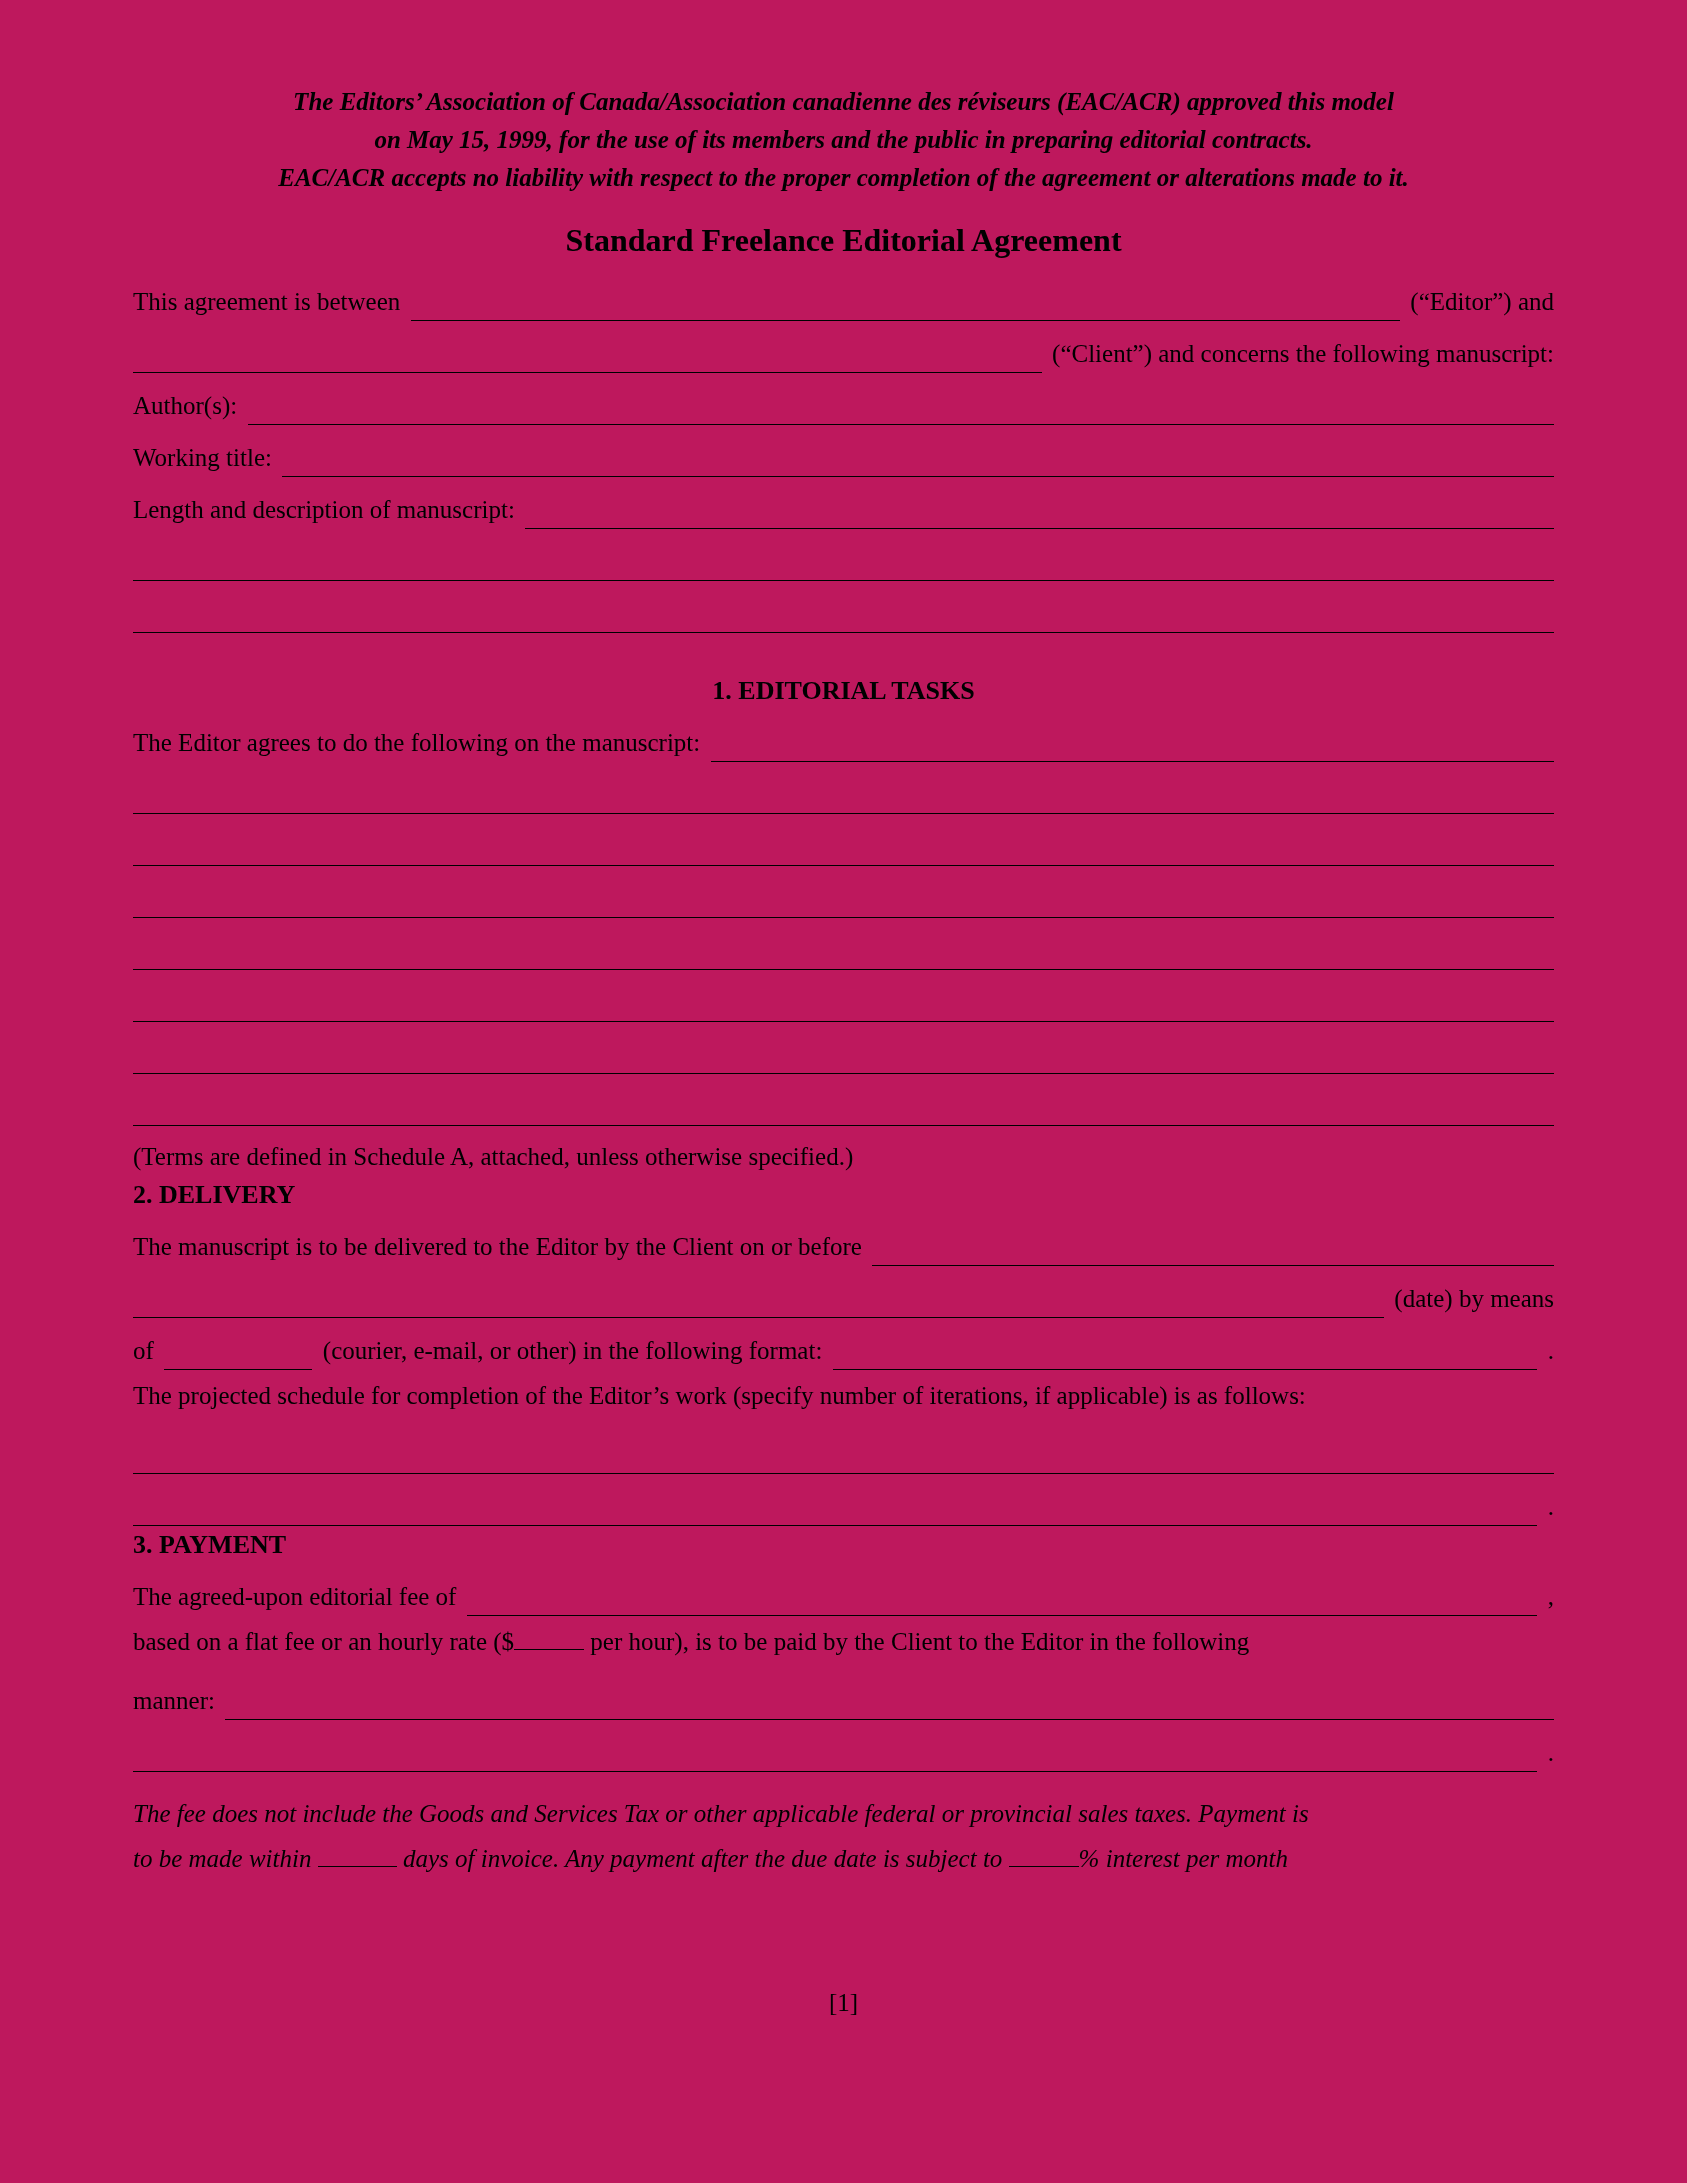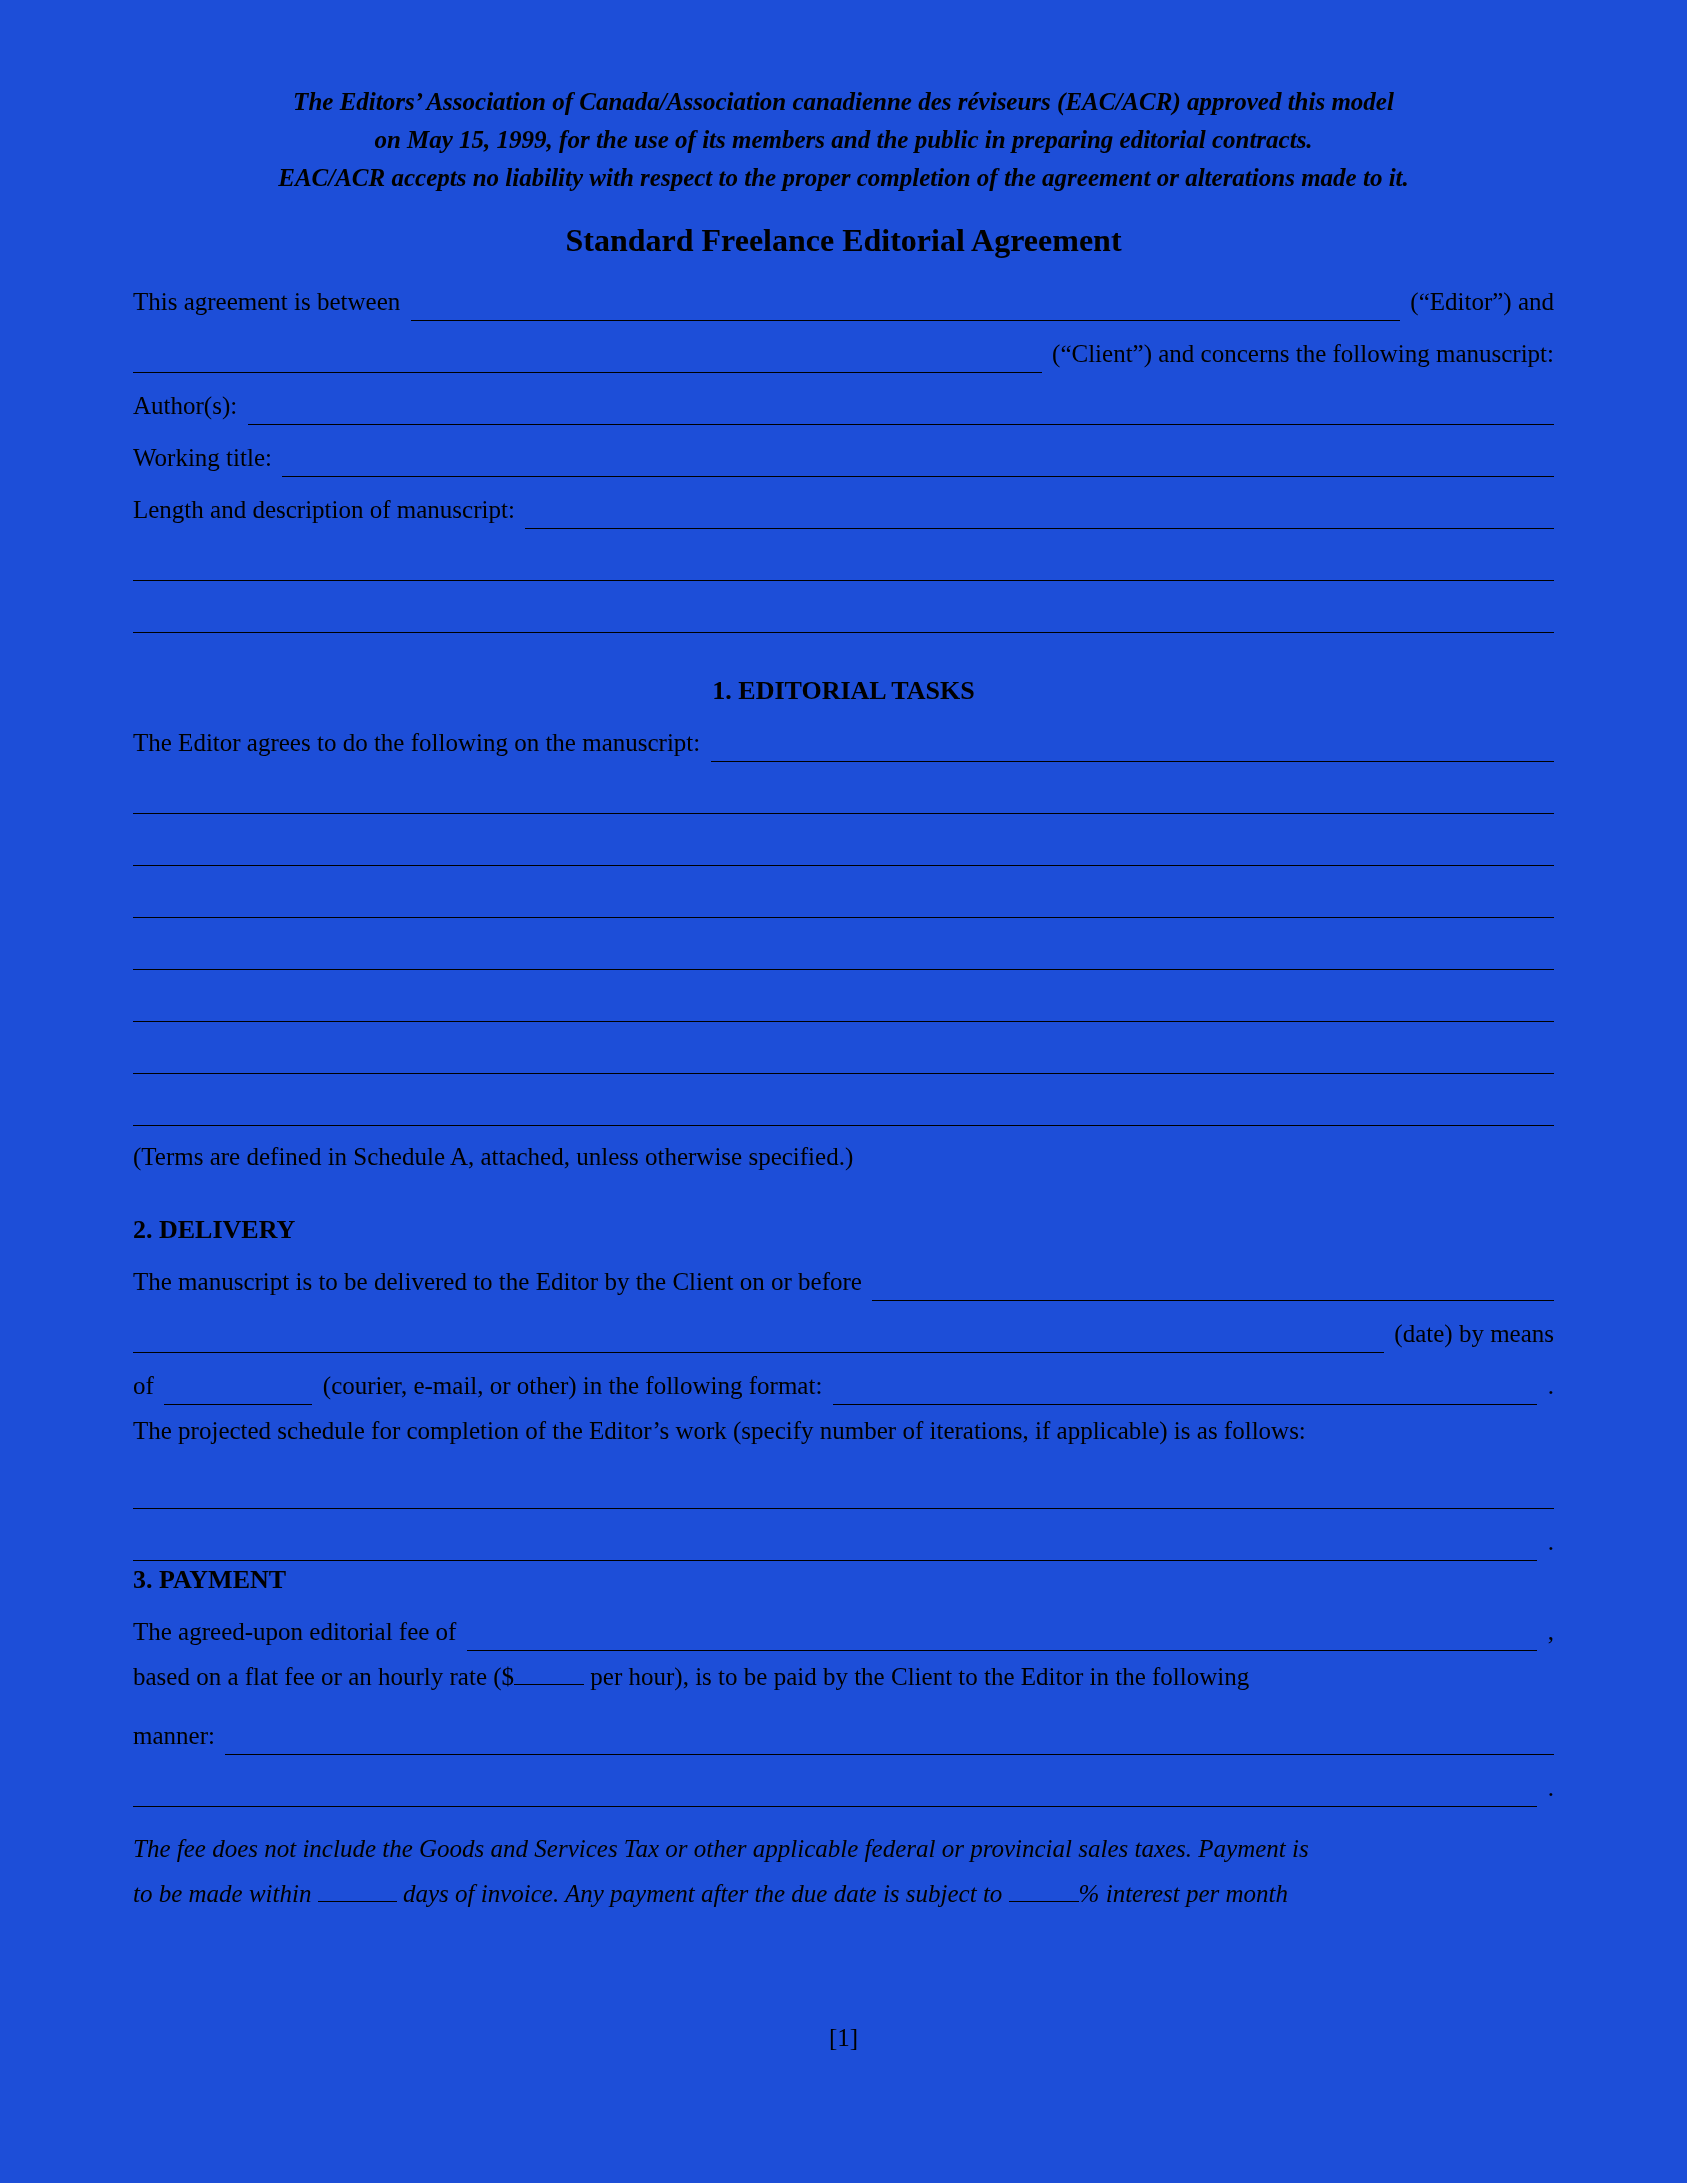--- a/index.html
+++ b/index.html
@@ -1,20 +1,20 @@
 <!DOCTYPE html>
 <html style="font-size:14px"><head>
 <meta charset="utf-8">
 <style>
   * { margin: 0; padding: 0; box-sizing: border-box; }
   html, body { background: #ffffff; }
   .sheet {
     width: 1687px;
     height: 2184px;
-    background: #1d4ed8;
+    background: #be185d;
     color: #000000;
     font-family: "Liberation Serif", "DejaVu Serif", serif;
     font-size: 25px;
     padding: 83px 133px 0 133px;
     position: relative;
   }
   .note {
     text-align: center;
     font-style: italic;
     font-weight: bold;
@@ -55,21 +55,21 @@
   .w170 { width: 148px; flex: 0 0 148px; }
   .w90  { width: 79px; }
   .w80  { width: 70px; }
   .w85  { width: 74px; }
   .heading {
     font-weight: bold;
     font-size: 26px;
     line-height: 38px;
   }
   .h1-space { margin-top: 39px; text-align: center; }
-  .h2-space { margin-top: 35px; }
+  .h2-space { }
   .h3-space { }
   .terms-note { margin-top: 12.2px; line-height: 38px; }
   .tax-para { margin-top: 19px; font-style: italic; }
   .pagenum {
     text-align: center;
     margin-top: 103px;
     font-size: 25px;
     line-height: 38px;
   }
 </style>

